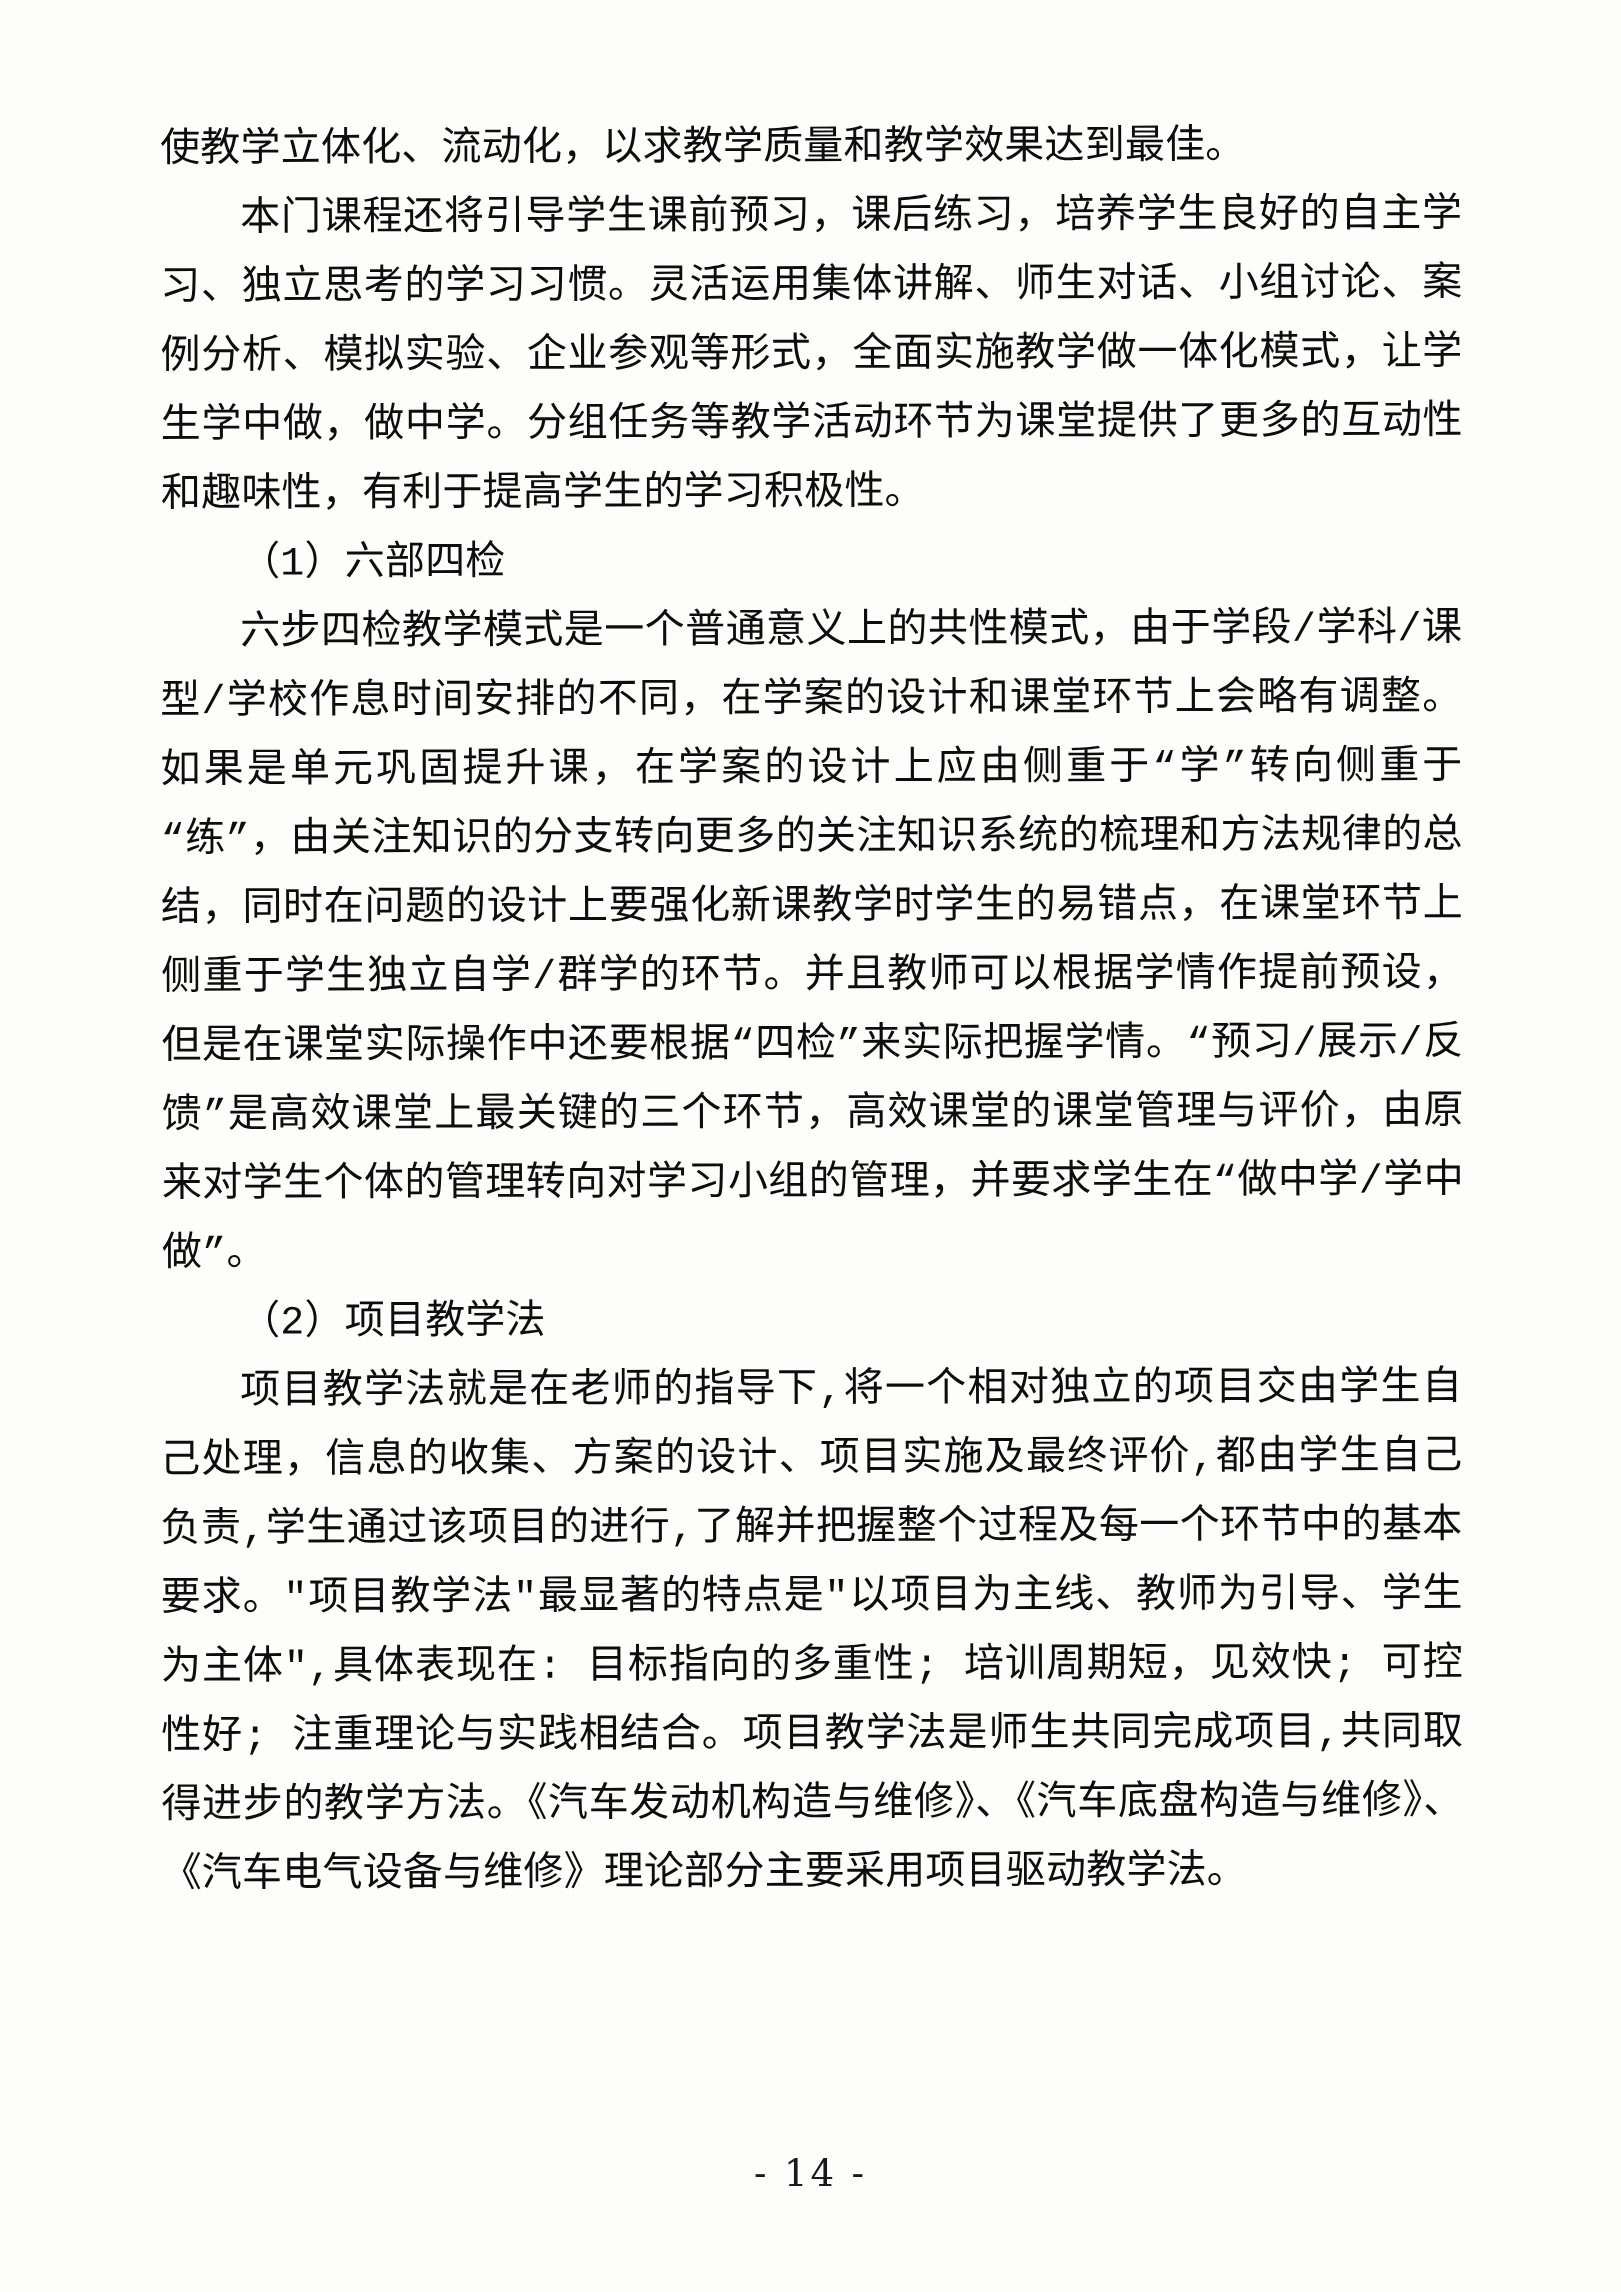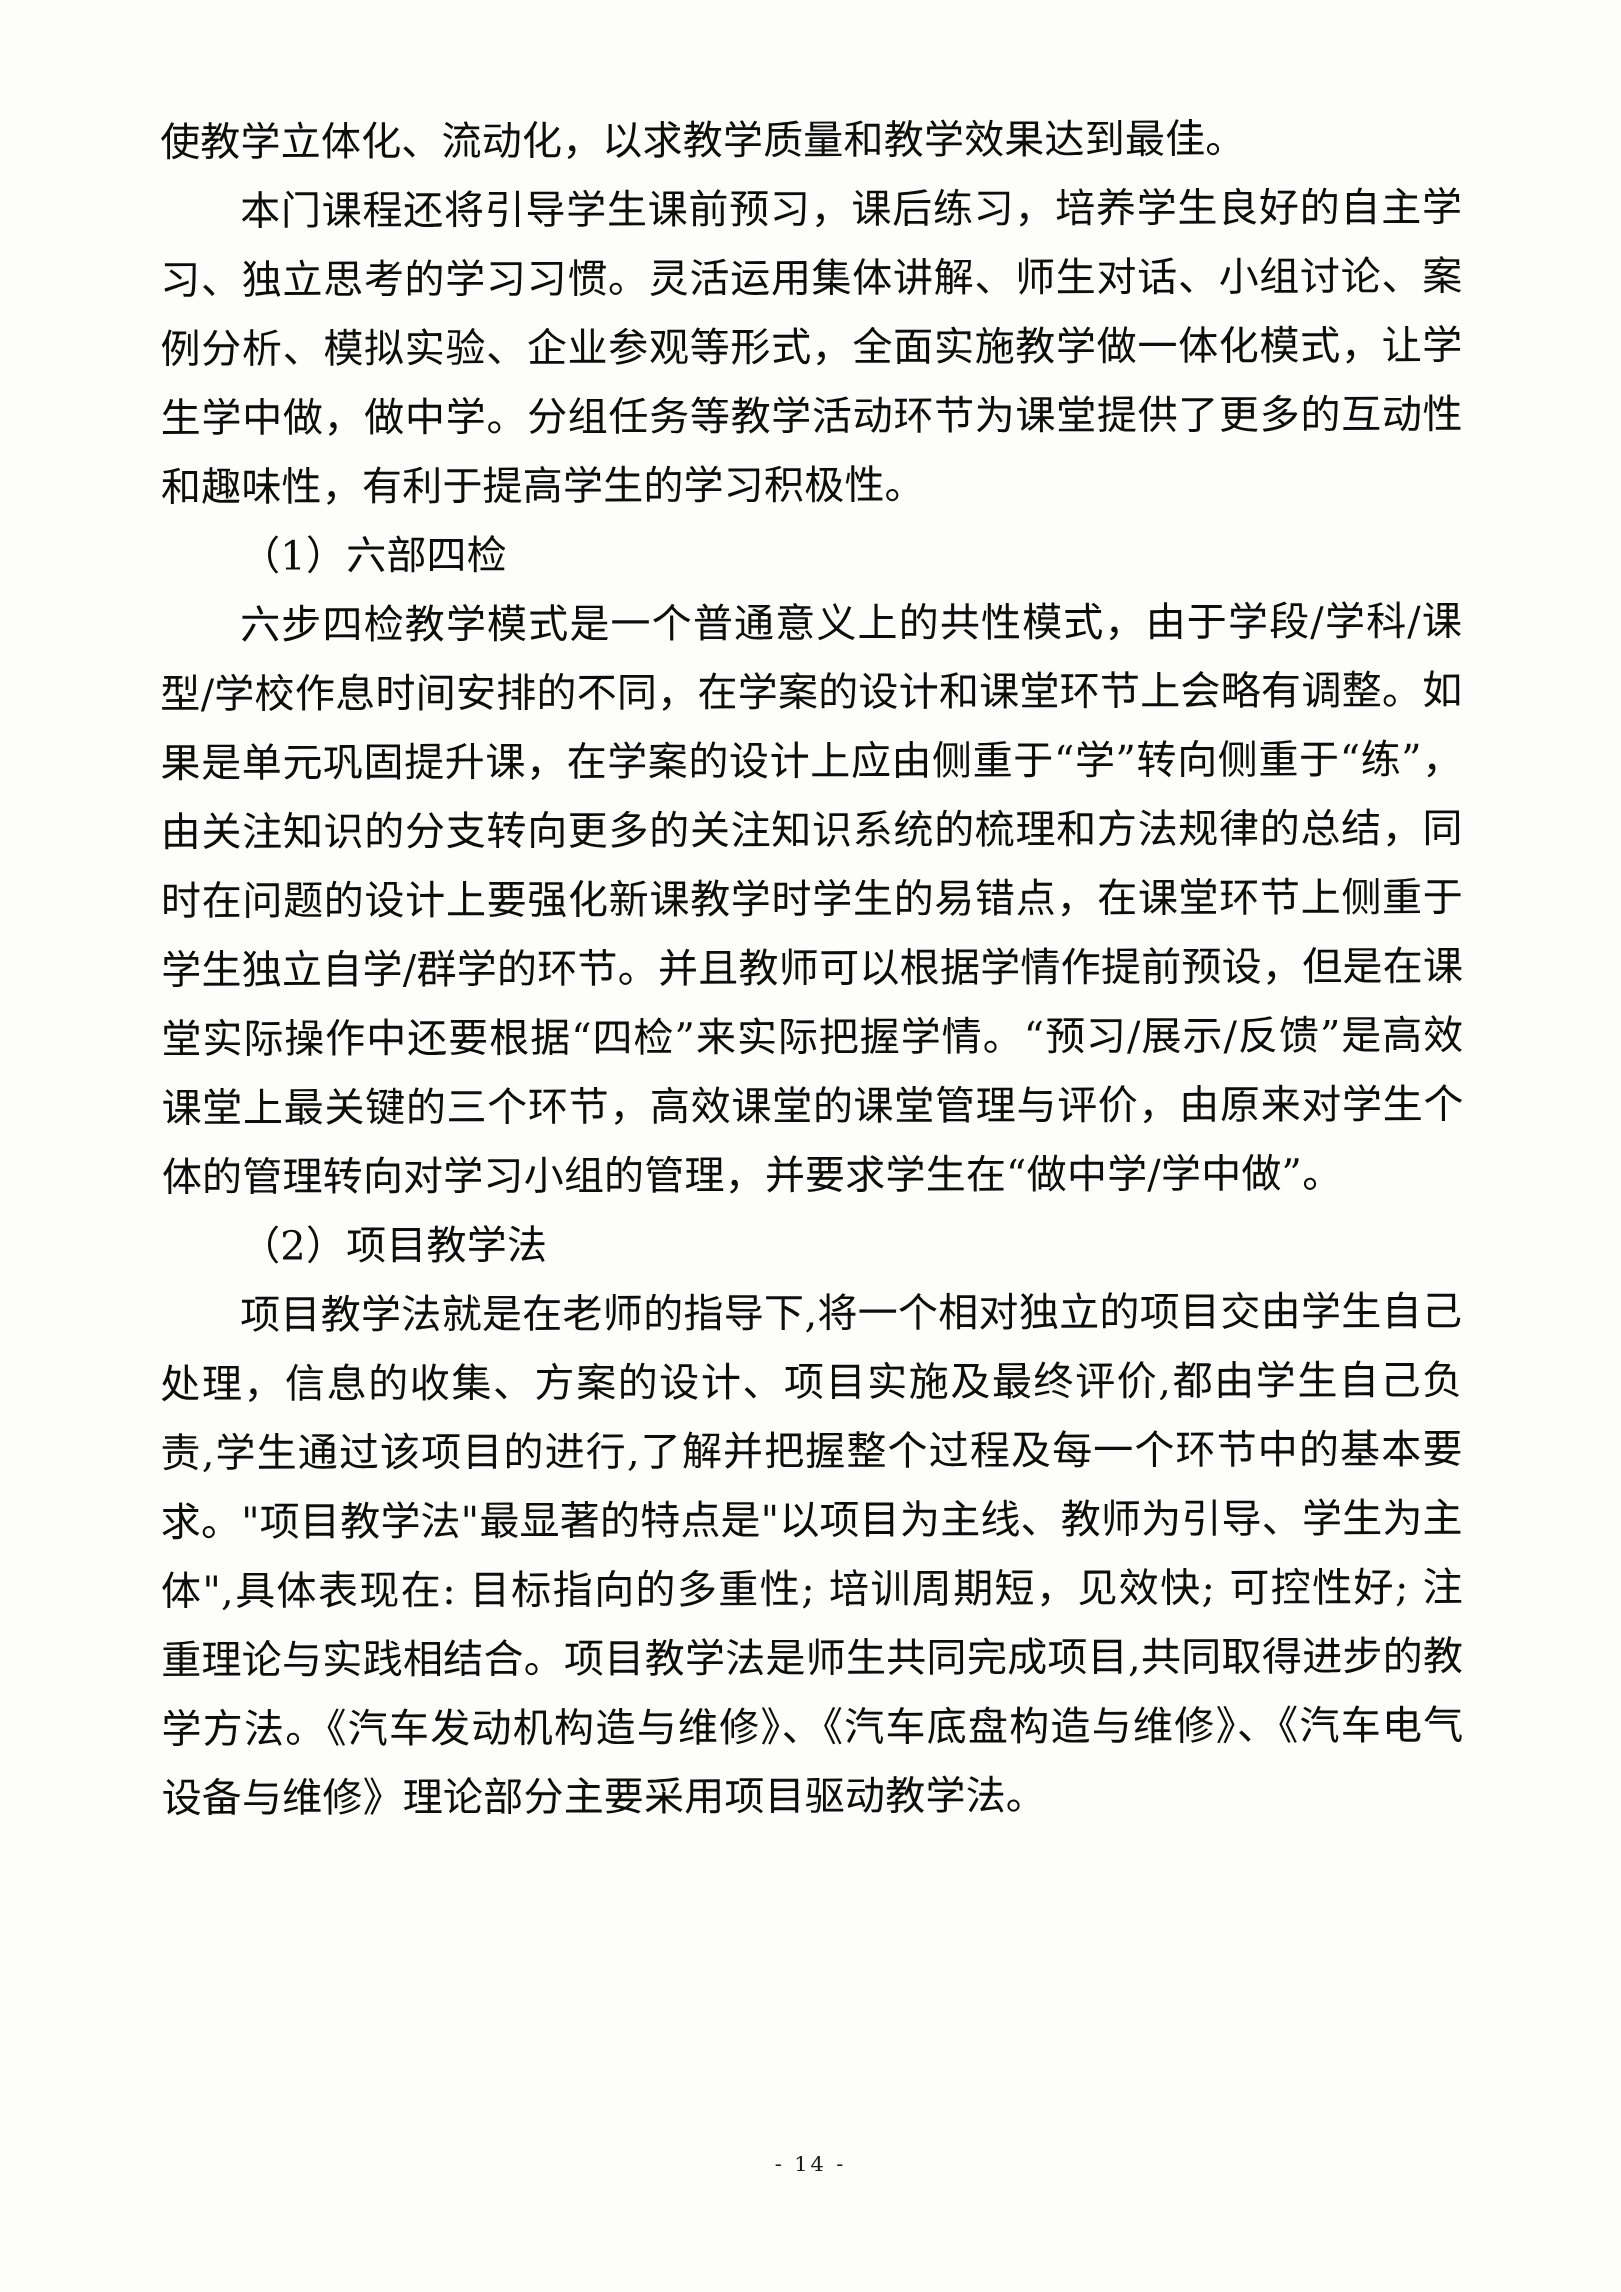--- a/index.html
+++ b/index.html
@@ -26,23 +26,24 @@
     position: absolute;
     inset: 0;
     background: #fdfdfc;
     pointer-events: none;
     z-index: 0;
   }
 
   .text-block {
     position: absolute;
     left: 160px;
-    top: 108px;
+    top: 116px;
     width: 1302px;
     z-index: 2;
+    font-family: Liberation Mono, monospace;
   }
 
   .para {
     margin: 0;
     font-size: 40px;
     line-height: 69px;
     text-align: justify;
     text-justify: inter-character;
     letter-spacing: 0.2px;
     color: #0d0d0d;
@@ -66,21 +67,21 @@
     margin-top: 0;
   }
 
   .footer {
     position: absolute;
     left: 0;
     right: 0;
     top: 2152px;
     text-align: center;
     font-family: "DejaVu Serif", "Liberation Serif", serif;
-    font-size: 21px;
+    font-size: 37px;
     letter-spacing: 2.9px;
     color: #1a1a1a;
     z-index: 2;
   }
 </style>
 </head>
 <body>
 
 <div class="page">
 

